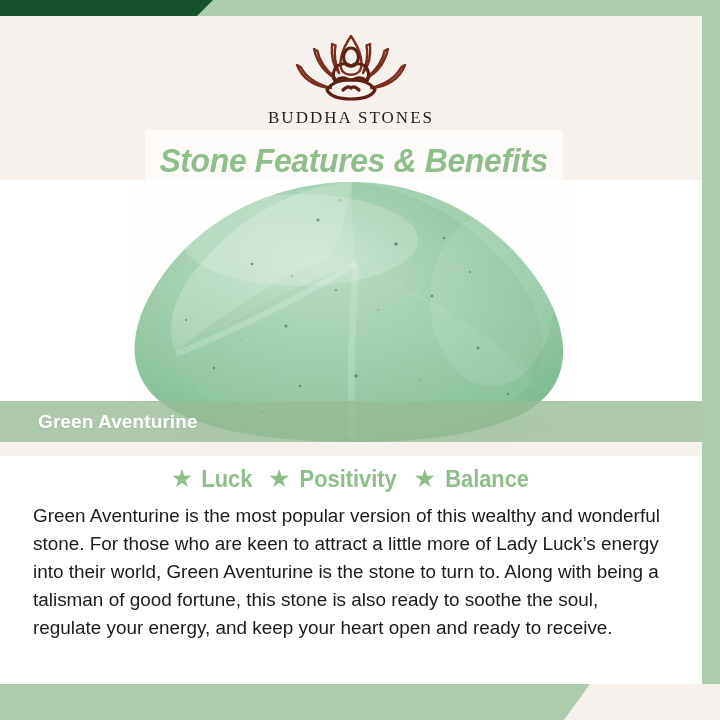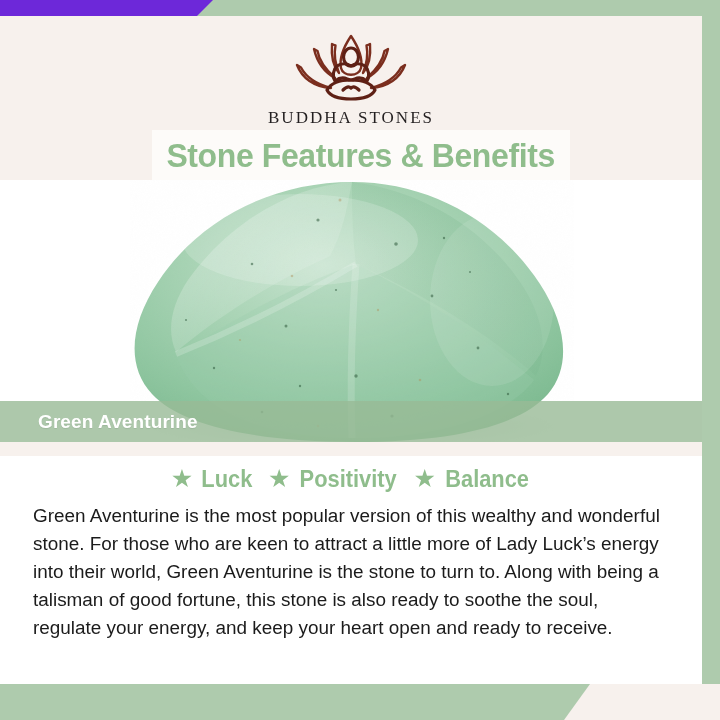--- a/index.html
+++ b/index.html
@@ -6,21 +6,21 @@
   html, body {
     width:720px; height:720px;
     font-family:"Liberation Sans", sans-serif;
     background:#ffffff;
     overflow:hidden;
   }
 
   .page {
     position:relative;
     width:720px; height:720px;
-    background:#6d28d9;
+    background:#14532d;
   }
 
   
   .frame-top {
     position:absolute;
     left:196px; top:0; width:524px; height:17px;
     background:#aecbad;
     clip-path: polygon(17px 0, 100% 0, 100% 100%, 0 100%);
   }
   .frame-right {
@@ -62,23 +62,23 @@
     margin-top:4px;
     font-family:"Liberation Serif", serif;
     font-size:17px;
     letter-spacing:2.0px;
     color:#231f20;
     font-weight:400;
   }
 
   .title-banner {
     position:absolute;
-    left:152px; top:114px; width:418px; height:50px;
+    left:145px; top:114px; width:418px; height:50px;
     background:#fdfbf9;
-    display:flex; align-items:center; justify-content:center;
+    display:flex; align-items:flex-end; justify-content:center;font-style:italic;
   }
   .title-text {
     font-family:"Liberation Sans Narrow","Liberation Sans", sans-serif;
     font-weight:700;
     font-size:34px;
     letter-spacing:-0.4px;
     color:#8fbd8c;
     transform:scaleX(0.94);
     white-space:nowrap;
   }

